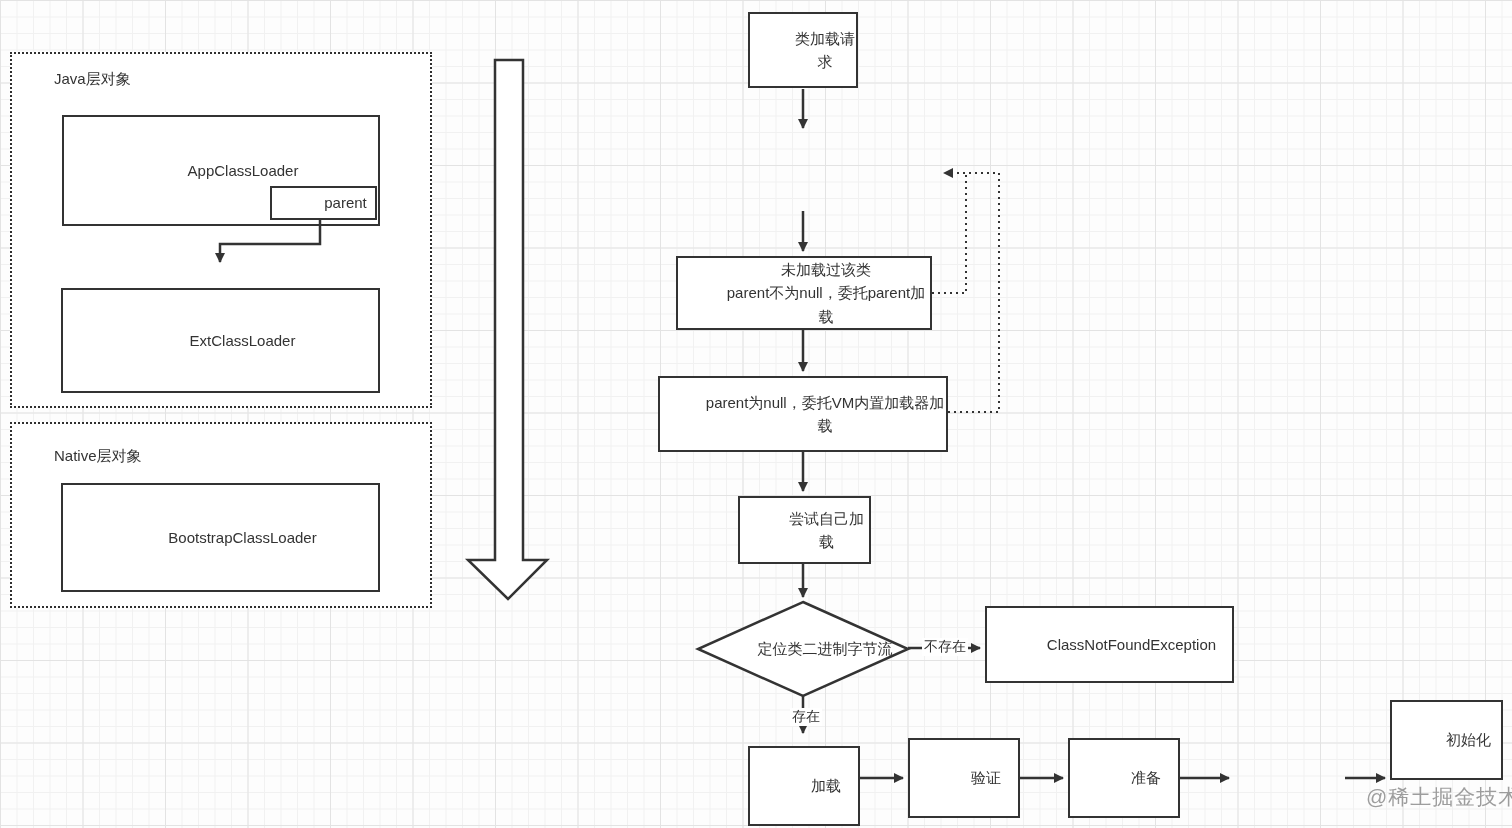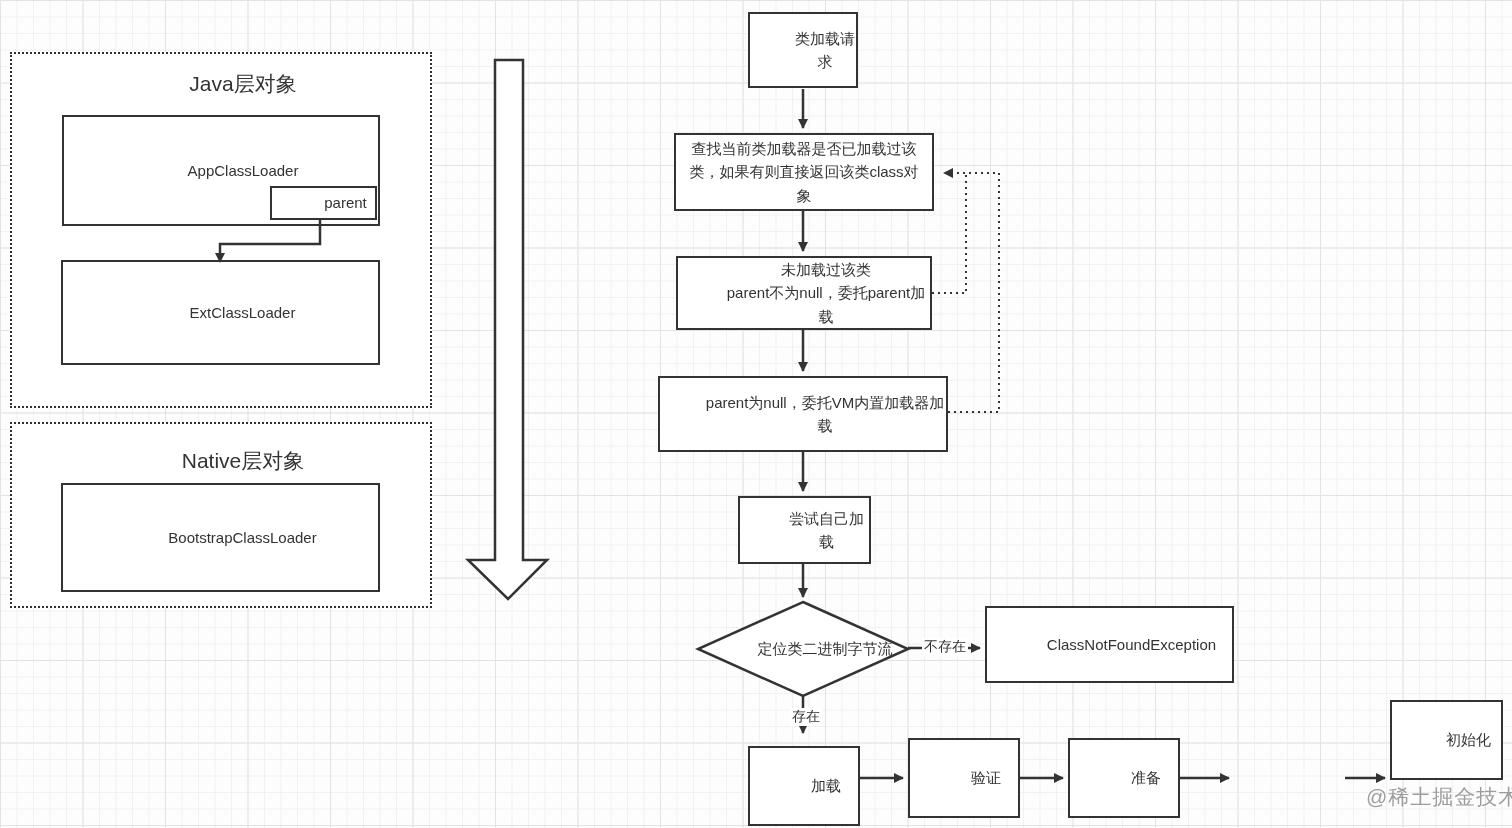--- a/index.html
+++ b/index.html
@@ -16,21 +16,21 @@
   }
   .abs{position:absolute;box-sizing:border-box;padding-left:44px;}
   .node{
     background:#fff;border:2px solid #333;display:flex;align-items:center;justify-content:center;
     text-align:center;font-size:15px;line-height:1.55;z-index:3;white-space:pre-line;
   }
   .container-dotted{
     background:#fff;border:2px dotted #2f2f2f;z-index:1;
   }
   .panel-title{
-    text-align:center;font-size:21px;z-index:2;
+    font-size:15px;z-index:2;
   }
   .edge-label{
     background:#fff;font-size:14px;padding:0 2px;z-index:6;white-space:nowrap;
   }
   .free-label{
     font-size:15px;line-height:1.7;text-align:center;white-space:pre-line;z-index:6;
   }
   svg.layer{position:absolute;left:0;top:0;z-index:4;pointer-events:none;}
   .diamond-label{
     display:flex;align-items:center;justify-content:center;text-align:center;
@@ -43,29 +43,28 @@
 </head>
 <body>
 
 <div class="canvas">
 
   <div class="abs container-dotted" style="left:10px;top:52px;width:422px;height:356px;"></div>
   <div class="abs panel-title" style="left:10px;top:70px;width:422px;">Java层对象</div>
 
   <div class="abs node" style="left:62px;top:115px;width:318px;height:111px;">AppClassLoader</div>
   <div class="abs node" style="left:270px;top:186px;width:107px;height:34px;z-index:5;text-align:center;">parent</div>
-  <div class="abs node" style="left:61px;top:260px;width:319px;height:105px;">ExtClassLoader</div>
+  <div class="abs node" style="left:61px;top:288px;width:319px;height:105px;">ExtClassLoader</div>
 
   <div class="abs container-dotted" style="left:10px;top:422px;width:422px;height:186px;"></div>
   <div class="abs panel-title" style="left:10px;top:447px;width:422px;">Native层对象</div>
   <div class="abs node" style="left:61px;top:483px;width:319px;height:109px;">BootstrapClassLoader</div>
 
 
   <div class="abs node" style="left:748px;top:12px;width:110px;height:76px;">类加载请求</div>
-  <div class="abs node" style="left:674px;top:133px;width:260px;height:78px;padding:0 6px;">查找当前类加载器是否已加载过该类，如果有则直接返回该类class对象</div>
   <div class="abs node" style="left:676px;top:256px;width:256px;height:74px;">未加载过该类
 parent不为null，委托parent加载</div>
   <div class="abs node" style="left:658px;top:376px;width:290px;height:76px;">parent为null，委托VM内置加载器加载</div>
   <div class="abs node" style="left:738px;top:496px;width:133px;height:68px;">尝试自己加载</div>
   <div class="abs node" style="left:985px;top:606px;width:249px;height:77px;">ClassNotFoundException</div>
 
   <div class="abs diamond-label" style="left:698px;top:602px;width:210px;height:94px;">定位类二进制字节流</div>
 
   <div class="abs node" style="left:748px;top:738px;width:112px;height:80px;margin-top:8px;">加载</div>
   <div class="abs node" style="left:908px;top:738px;width:112px;height:80px;">验证</div>

